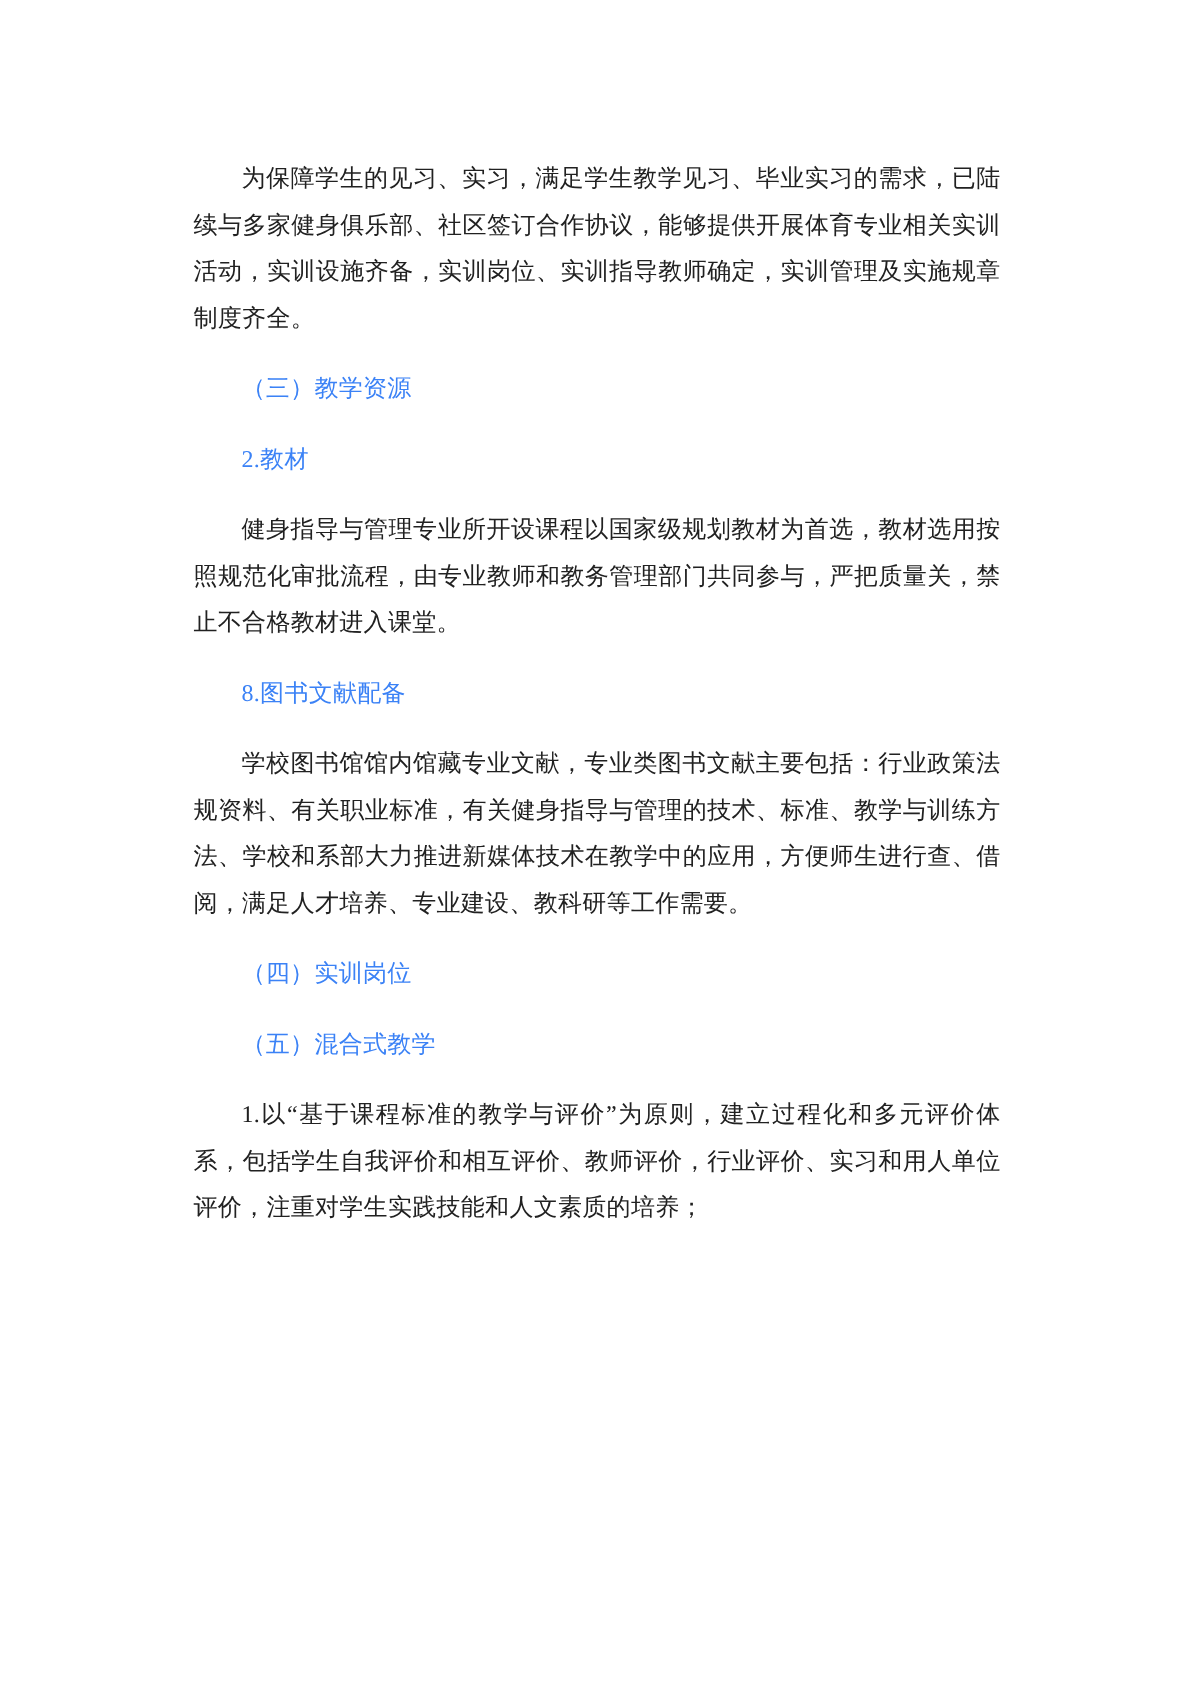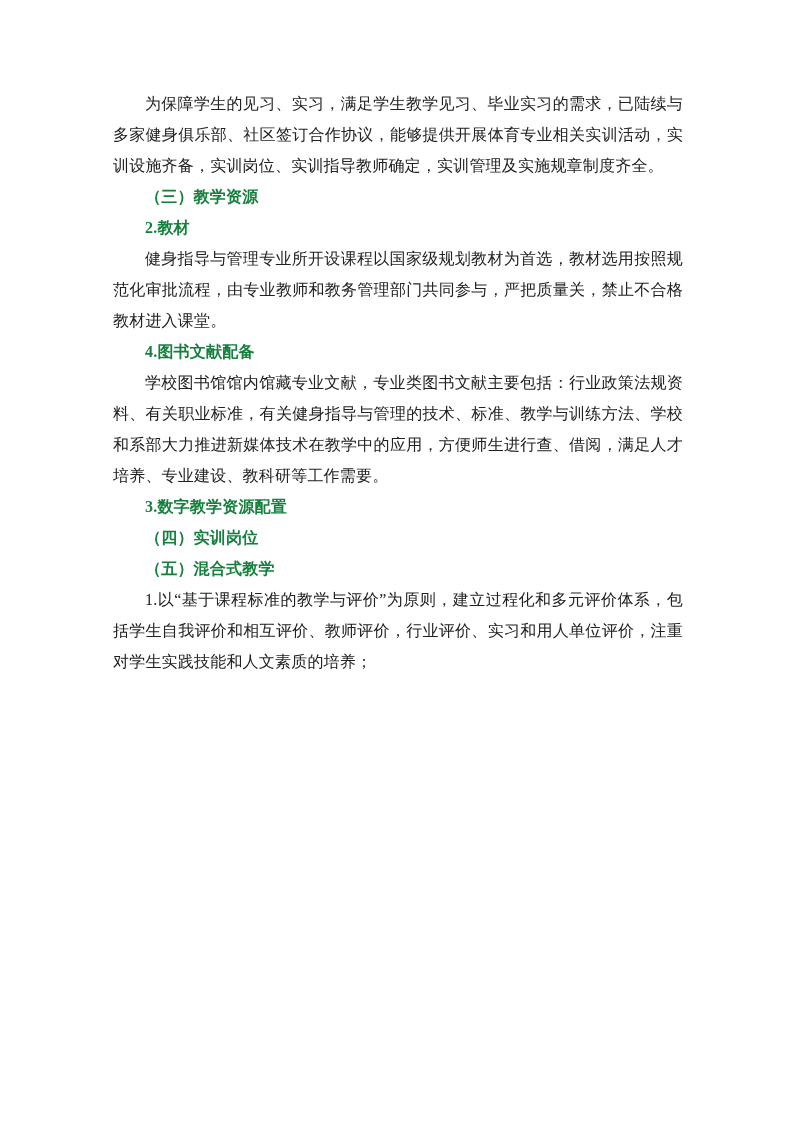--- a/index.html
+++ b/index.html
@@ -26,38 +26,37 @@
     left: 113px;
     top: 88px;
     width: 570px;
     color: #212121;
     font-size: 16px;
     line-height: 31px;
     text-align: justify;
     letter-spacing: 0.2px;
   }
   .doc-content p {
-    margin: 0;
+    margin: 16px;
     padding: 0;
     text-indent: 2em;
   }
   .doc-content p.heading {
-    font-weight: bold;
-    color: #15803d;
+    font-weight: normal;
+    color: #3b82f6;
   }
 </style>
 </head>
 <body>
 
 <div class="page">
   <div class="doc-content" id="doc-content">
       <p class="body">为保障学生的见习、实习，满足学生教学见习、毕业实习的需求，已陆续与多家健身俱乐部、社区签订合作协议，能够提供开展体育专业相关实训活动，实训设施齐备，实训岗位、实训指导教师确定，实训管理及实施规章制度齐全。</p>
       <p class="heading">（三）教学资源</p>
       <p class="heading">2.教材</p>
       <p class="body">健身指导与管理专业所开设课程以国家级规划教材为首选，教材选用按照规范化审批流程，由专业教师和教务管理部门共同参与，严把质量关，禁止不合格教材进入课堂。</p>
-      <p class="heading">4.图书文献配备</p>
+      <p class="heading">8.图书文献配备</p>
       <p class="body">学校图书馆馆内馆藏专业文献，专业类图书文献主要包括：行业政策法规资料、有关职业标准，有关健身指导与管理的技术、标准、教学与训练方法、学校和系部大力推进新媒体技术在教学中的应用，方便师生进行查、借阅，满足人才培养、专业建设、教科研等工作需要。</p>
-      <p class="heading">3.数字教学资源配置</p>
       <p class="heading">（四）实训岗位</p>
       <p class="heading">（五）混合式教学</p>
       <p class="body">1.以“基于课程标准的教学与评价”为原则，建立过程化和多元评价体系，包括学生自我评价和相互评价、教师评价，行业评价、实习和用人单位评价，注重对学生实践技能和人文素质的培养；</p>
     </div>
 </div>
 
 </body></html>

